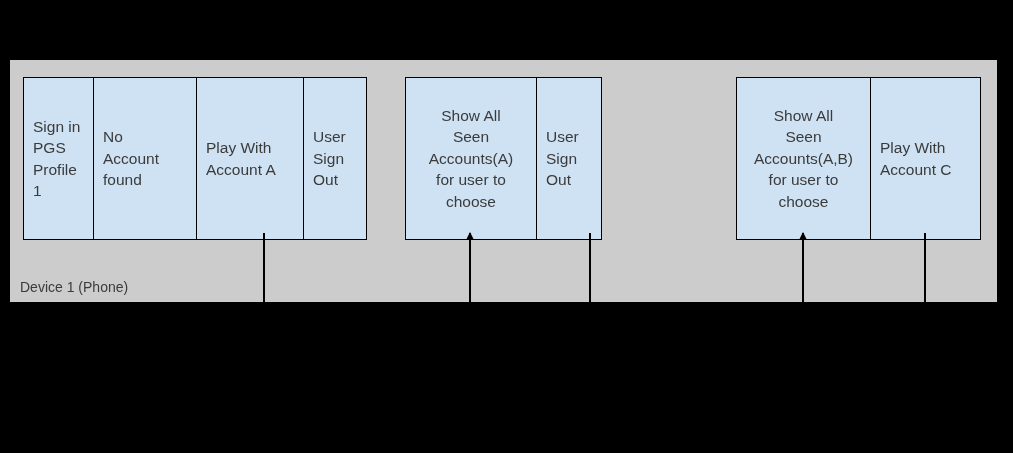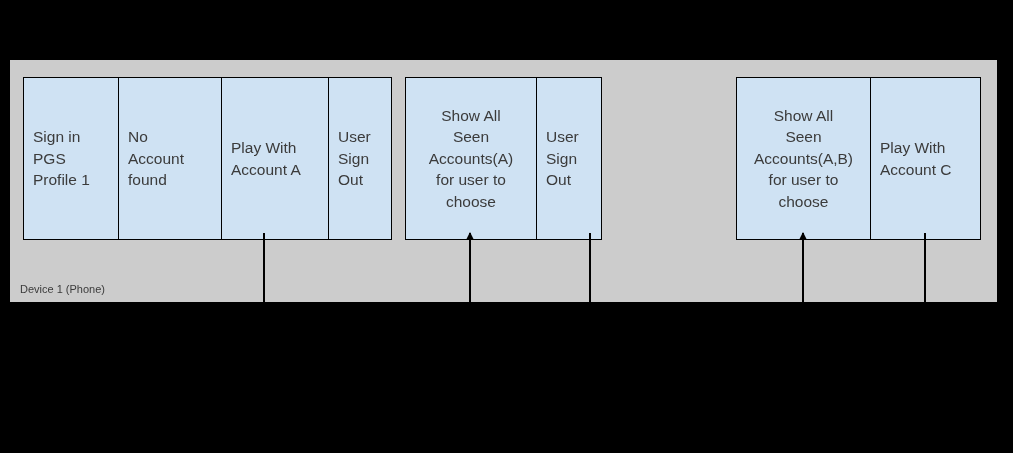--- a/index.html
+++ b/index.html
@@ -1,30 +1,30 @@
 <!DOCTYPE html>
 <html><head>
 <meta charset="utf-8">
 <style>
   html,body{margin:0;padding:0;background:#000;}
   .canvas{position:relative;width:1013px;height:453px;background:#000000;overflow:hidden;
           font-family:"Liberation Sans",sans-serif;}
   .lane{position:absolute;left:10px;top:60px;width:987px;height:242px;background:#cccccc;}
-  .lane-label{position:absolute;left:10px;bottom:7px;font-size:11px;color:#3b3b3b;}
+  .lane-label{position:absolute;left:10px;bottom:7px;font-size:14px;color:#3b3b3b;}
   .group{position:absolute;top:17px;height:163px;display:flex;}
   .group-1{left:13px}
   .group-2{left:395px}
   .group-3{left:726px}
   .box{box-sizing:border-box;height:163px;background:#cfe2f3;border:1.6px solid #000;
        display:flex;align-items:center;padding:0 9px;color:#3b3b3b;
        font-size:15.5px;line-height:21.5px;}
   .box + .box{border-left:none;}
   .box .txt{white-space:pre-line;}
   .box.center{justify-content:center;text-align:center;padding:0 3px;}
-  .w1{width:96px}.w2{width:103px}.w3{width:107px}.w4{width:63px}
+  .w1{width:71px}.w2{width:103px}.w3{width:107px}.w4{width:63px}
   .w5{width:132px}.w6{width:106px}.w7{width:65px}
   .w8{width:135px}.w9{width:110px}
   .connector{position:absolute;top:173px;height:69px;width:2px;background:#000;}
   .conn-1{left:253px}.conn-2{left:459px}.conn-3{left:579px}.conn-4{left:792px}.conn-5{left:914px}
   .arrowhead{position:absolute;top:-1px;left:-3px;width:0;height:0;
              border-left:4px solid transparent;border-right:4px solid transparent;
              border-bottom:8px solid #000;}
 </style>
 </head>
 <body>

